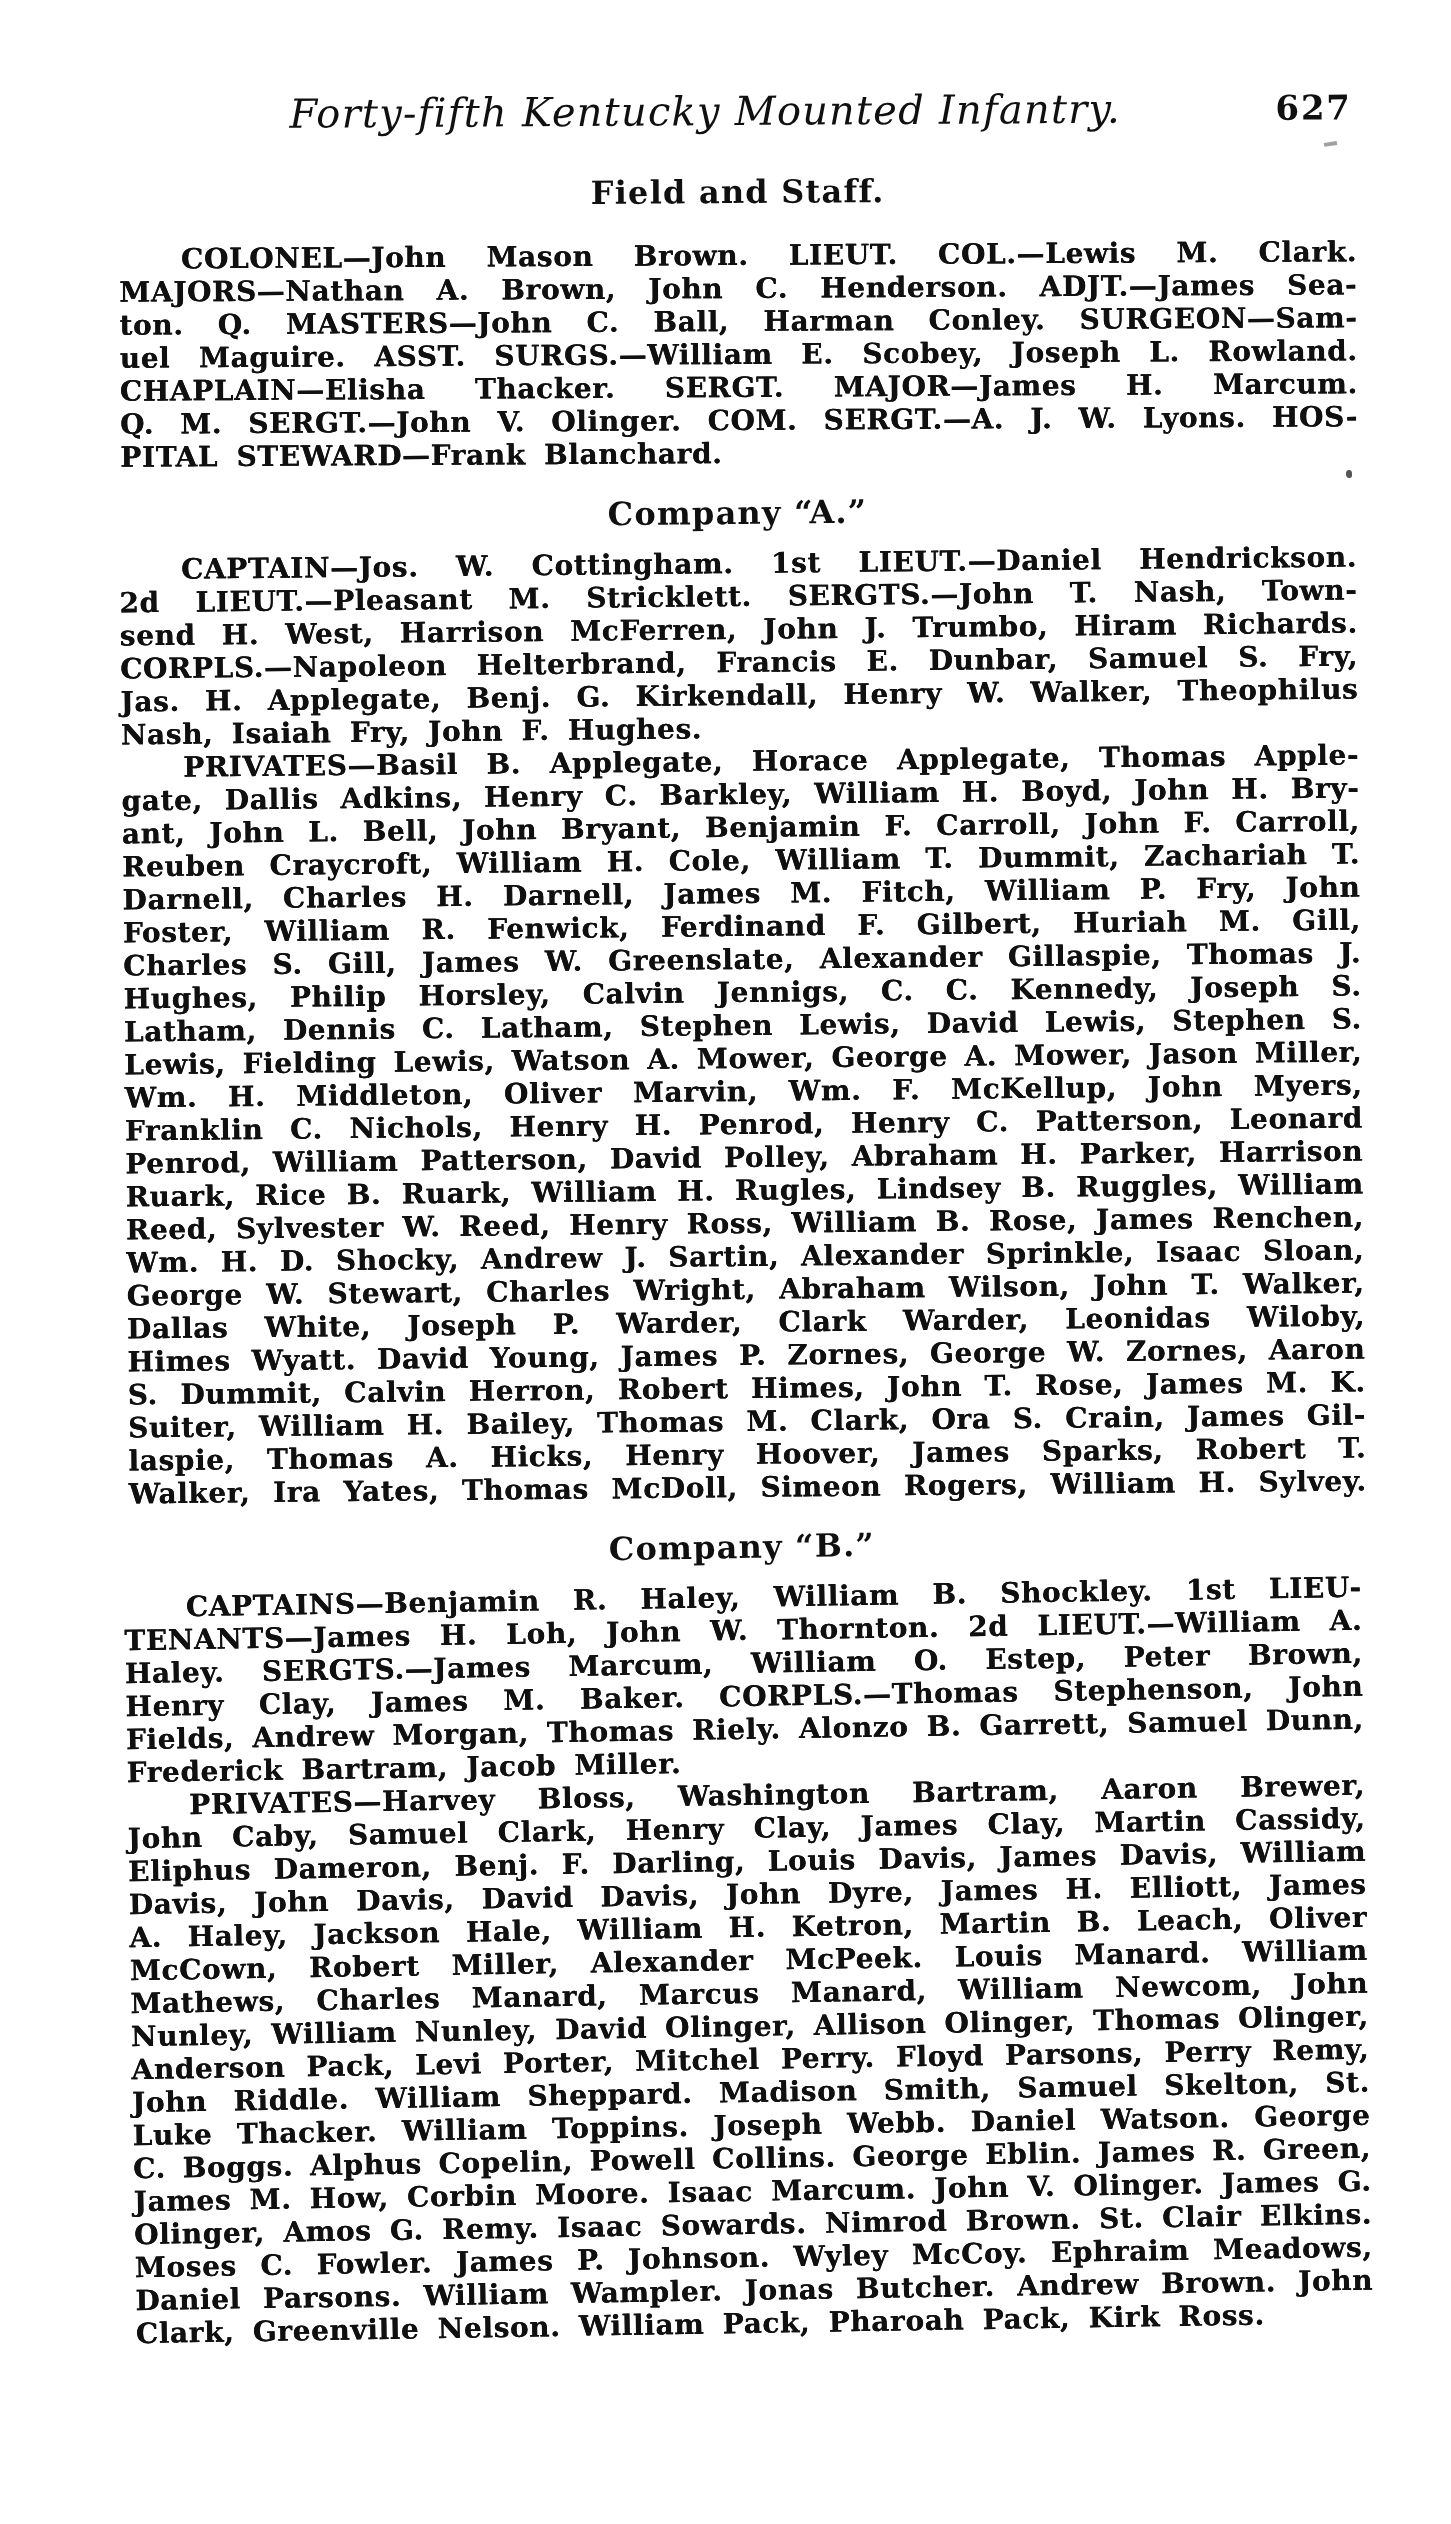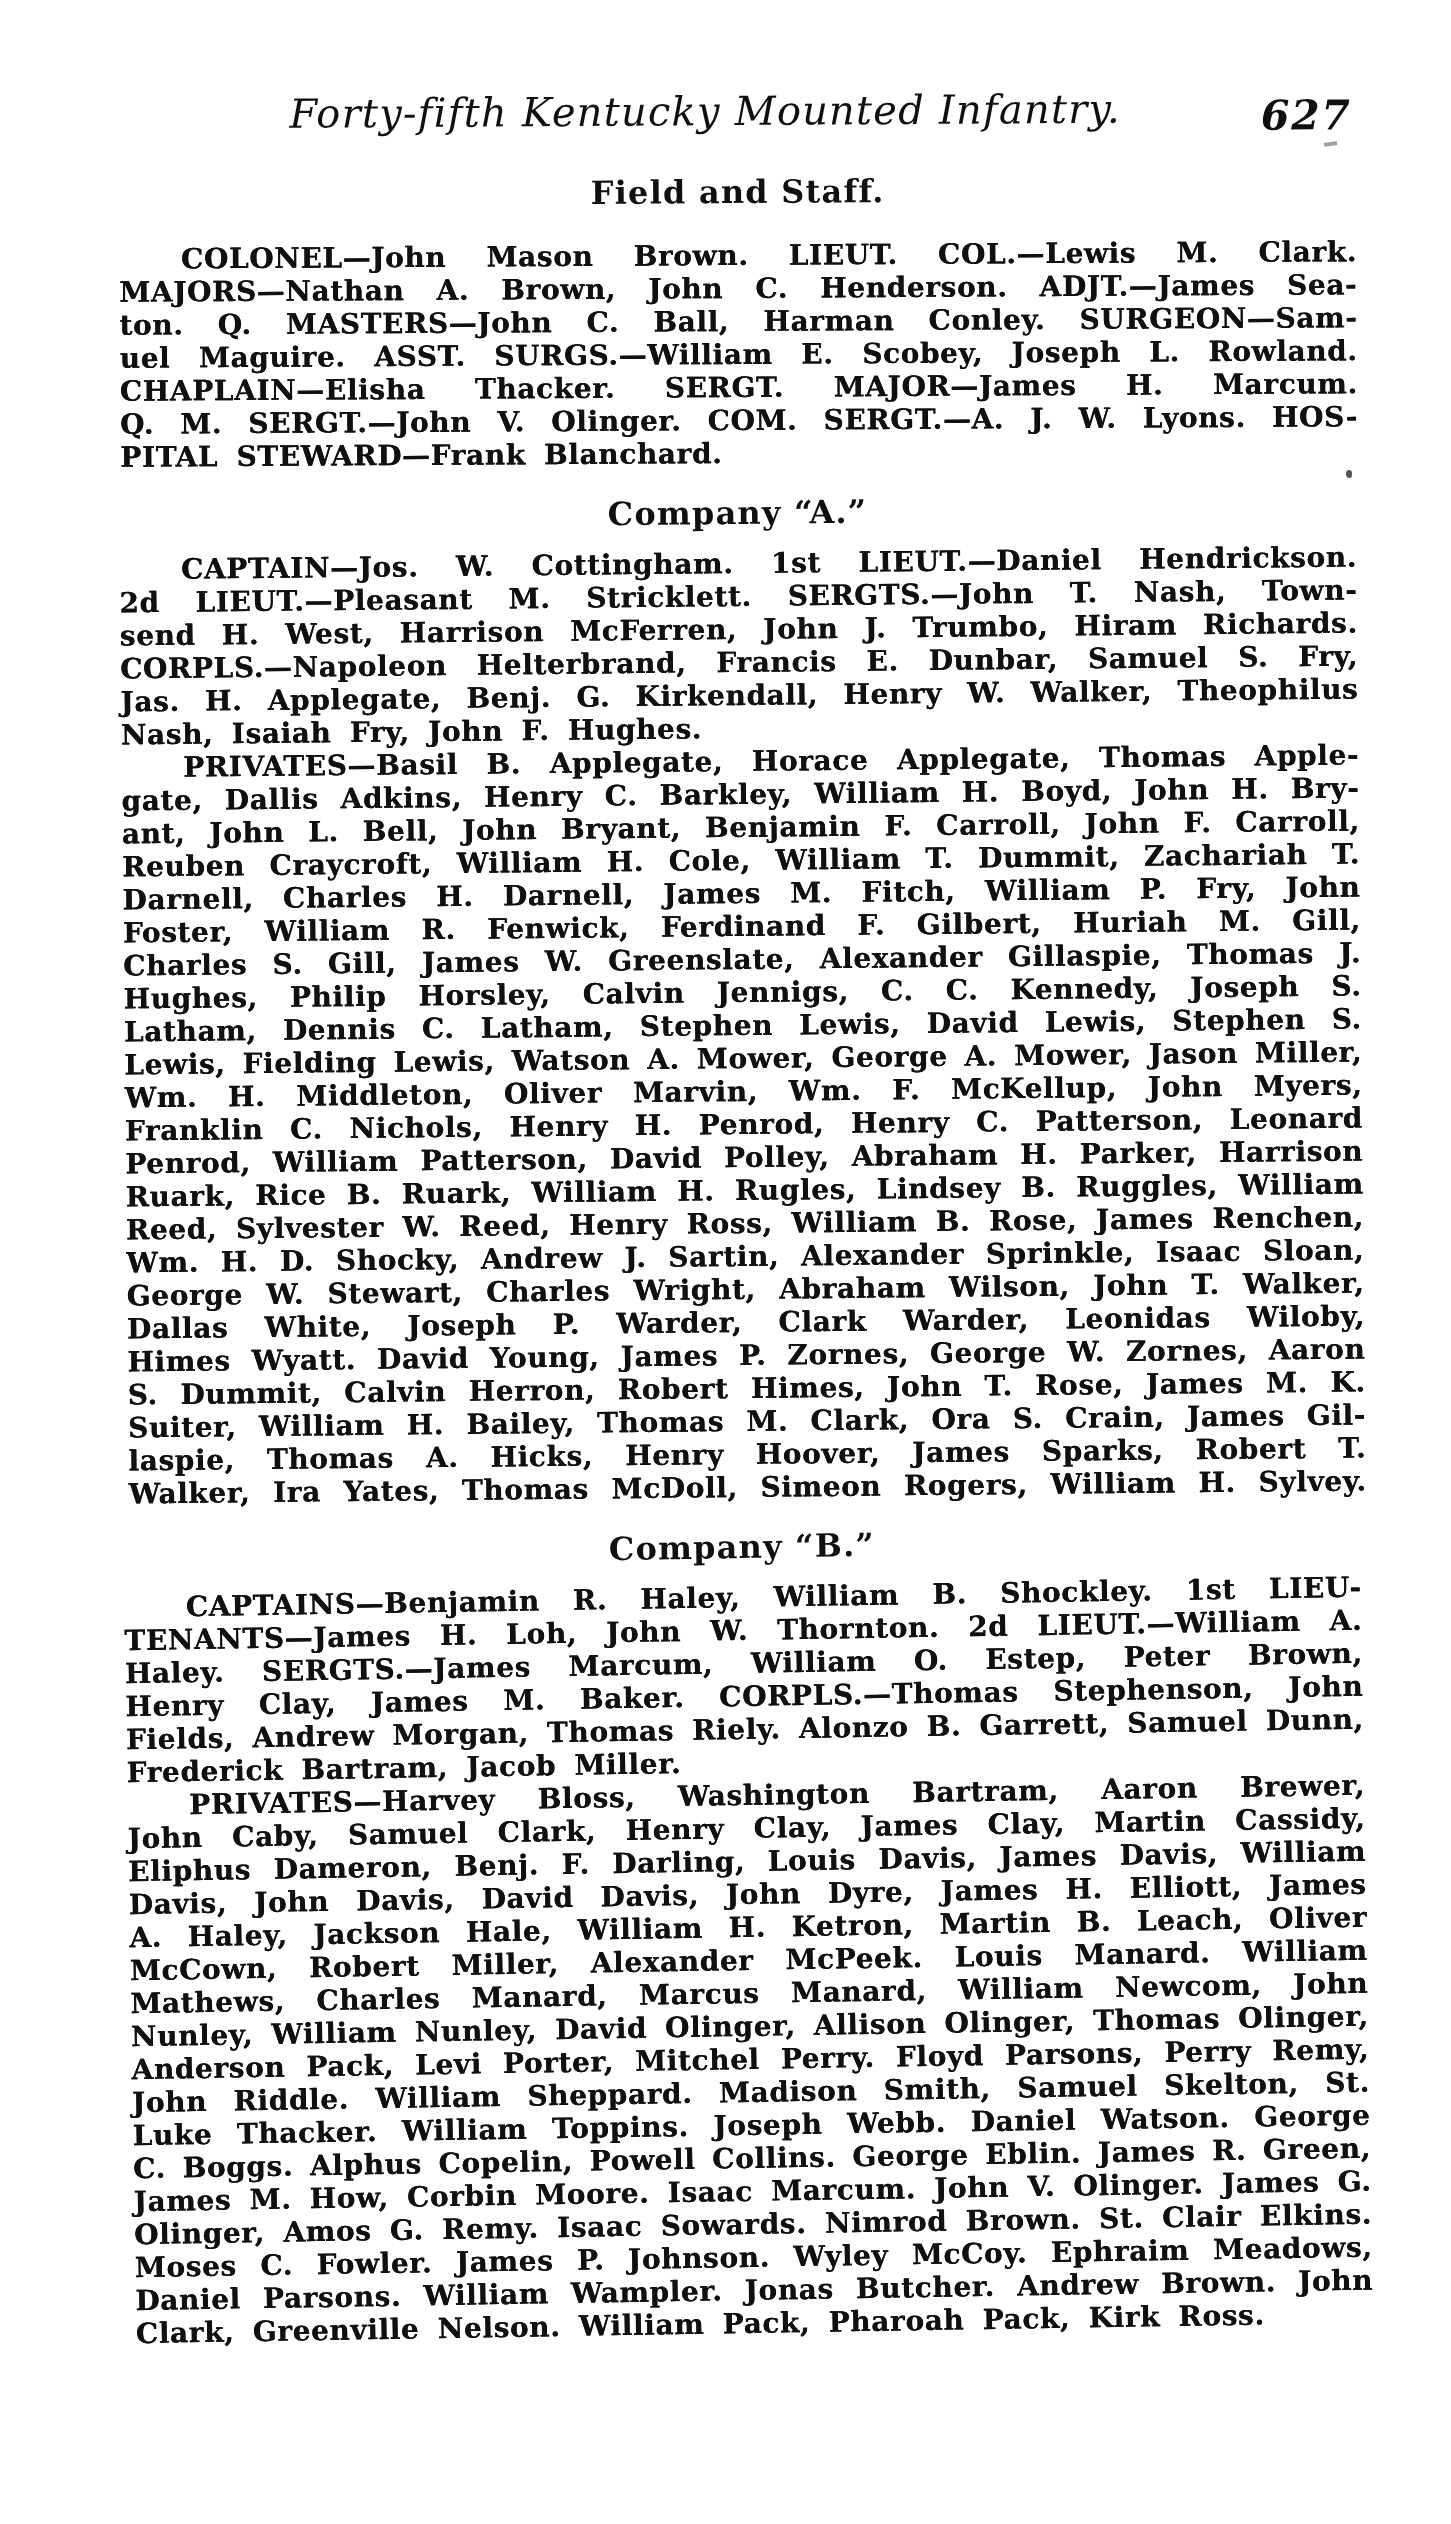--- a/index.html
+++ b/index.html
@@ -13,22 +13,22 @@
     transform:rotate(-0.35deg); transform-origin:50% 0;
   }
   .header { position:relative; height:58px; }
   .running-title {
     position:absolute; left:-32px; right:32px; top:0;
     text-align:center; font-style:italic;
     font-size:40px; line-height:55px; letter-spacing:1.2px;
     white-space:nowrap;
   }
   .page-number {
-    position:absolute; right:4.6px; top:8px;
-    font-size:41px; line-height:55px; font-weight:700; letter-spacing:1.7px;font-style:italic;
+    position:absolute; right:4.6px; top:0;
+    font-size:34px; line-height:55px; font-weight:700; letter-spacing:1.7px;
   }
   section { display:block; }
   .s1 { transform:rotate(-0.25deg); transform-origin:50% 50%; }
   .s2 { transform:rotate(-0.6deg);  transform-origin:50% 50%; }
   .heading {
     text-align:center; font-weight:700;
     font-size:32px; line-height:37px; letter-spacing:1.2px;
   }
   .s0 .heading { margin:32px 0 28px; }
   .s1 .heading, .s2 .heading { margin:25px 0 15px; }

